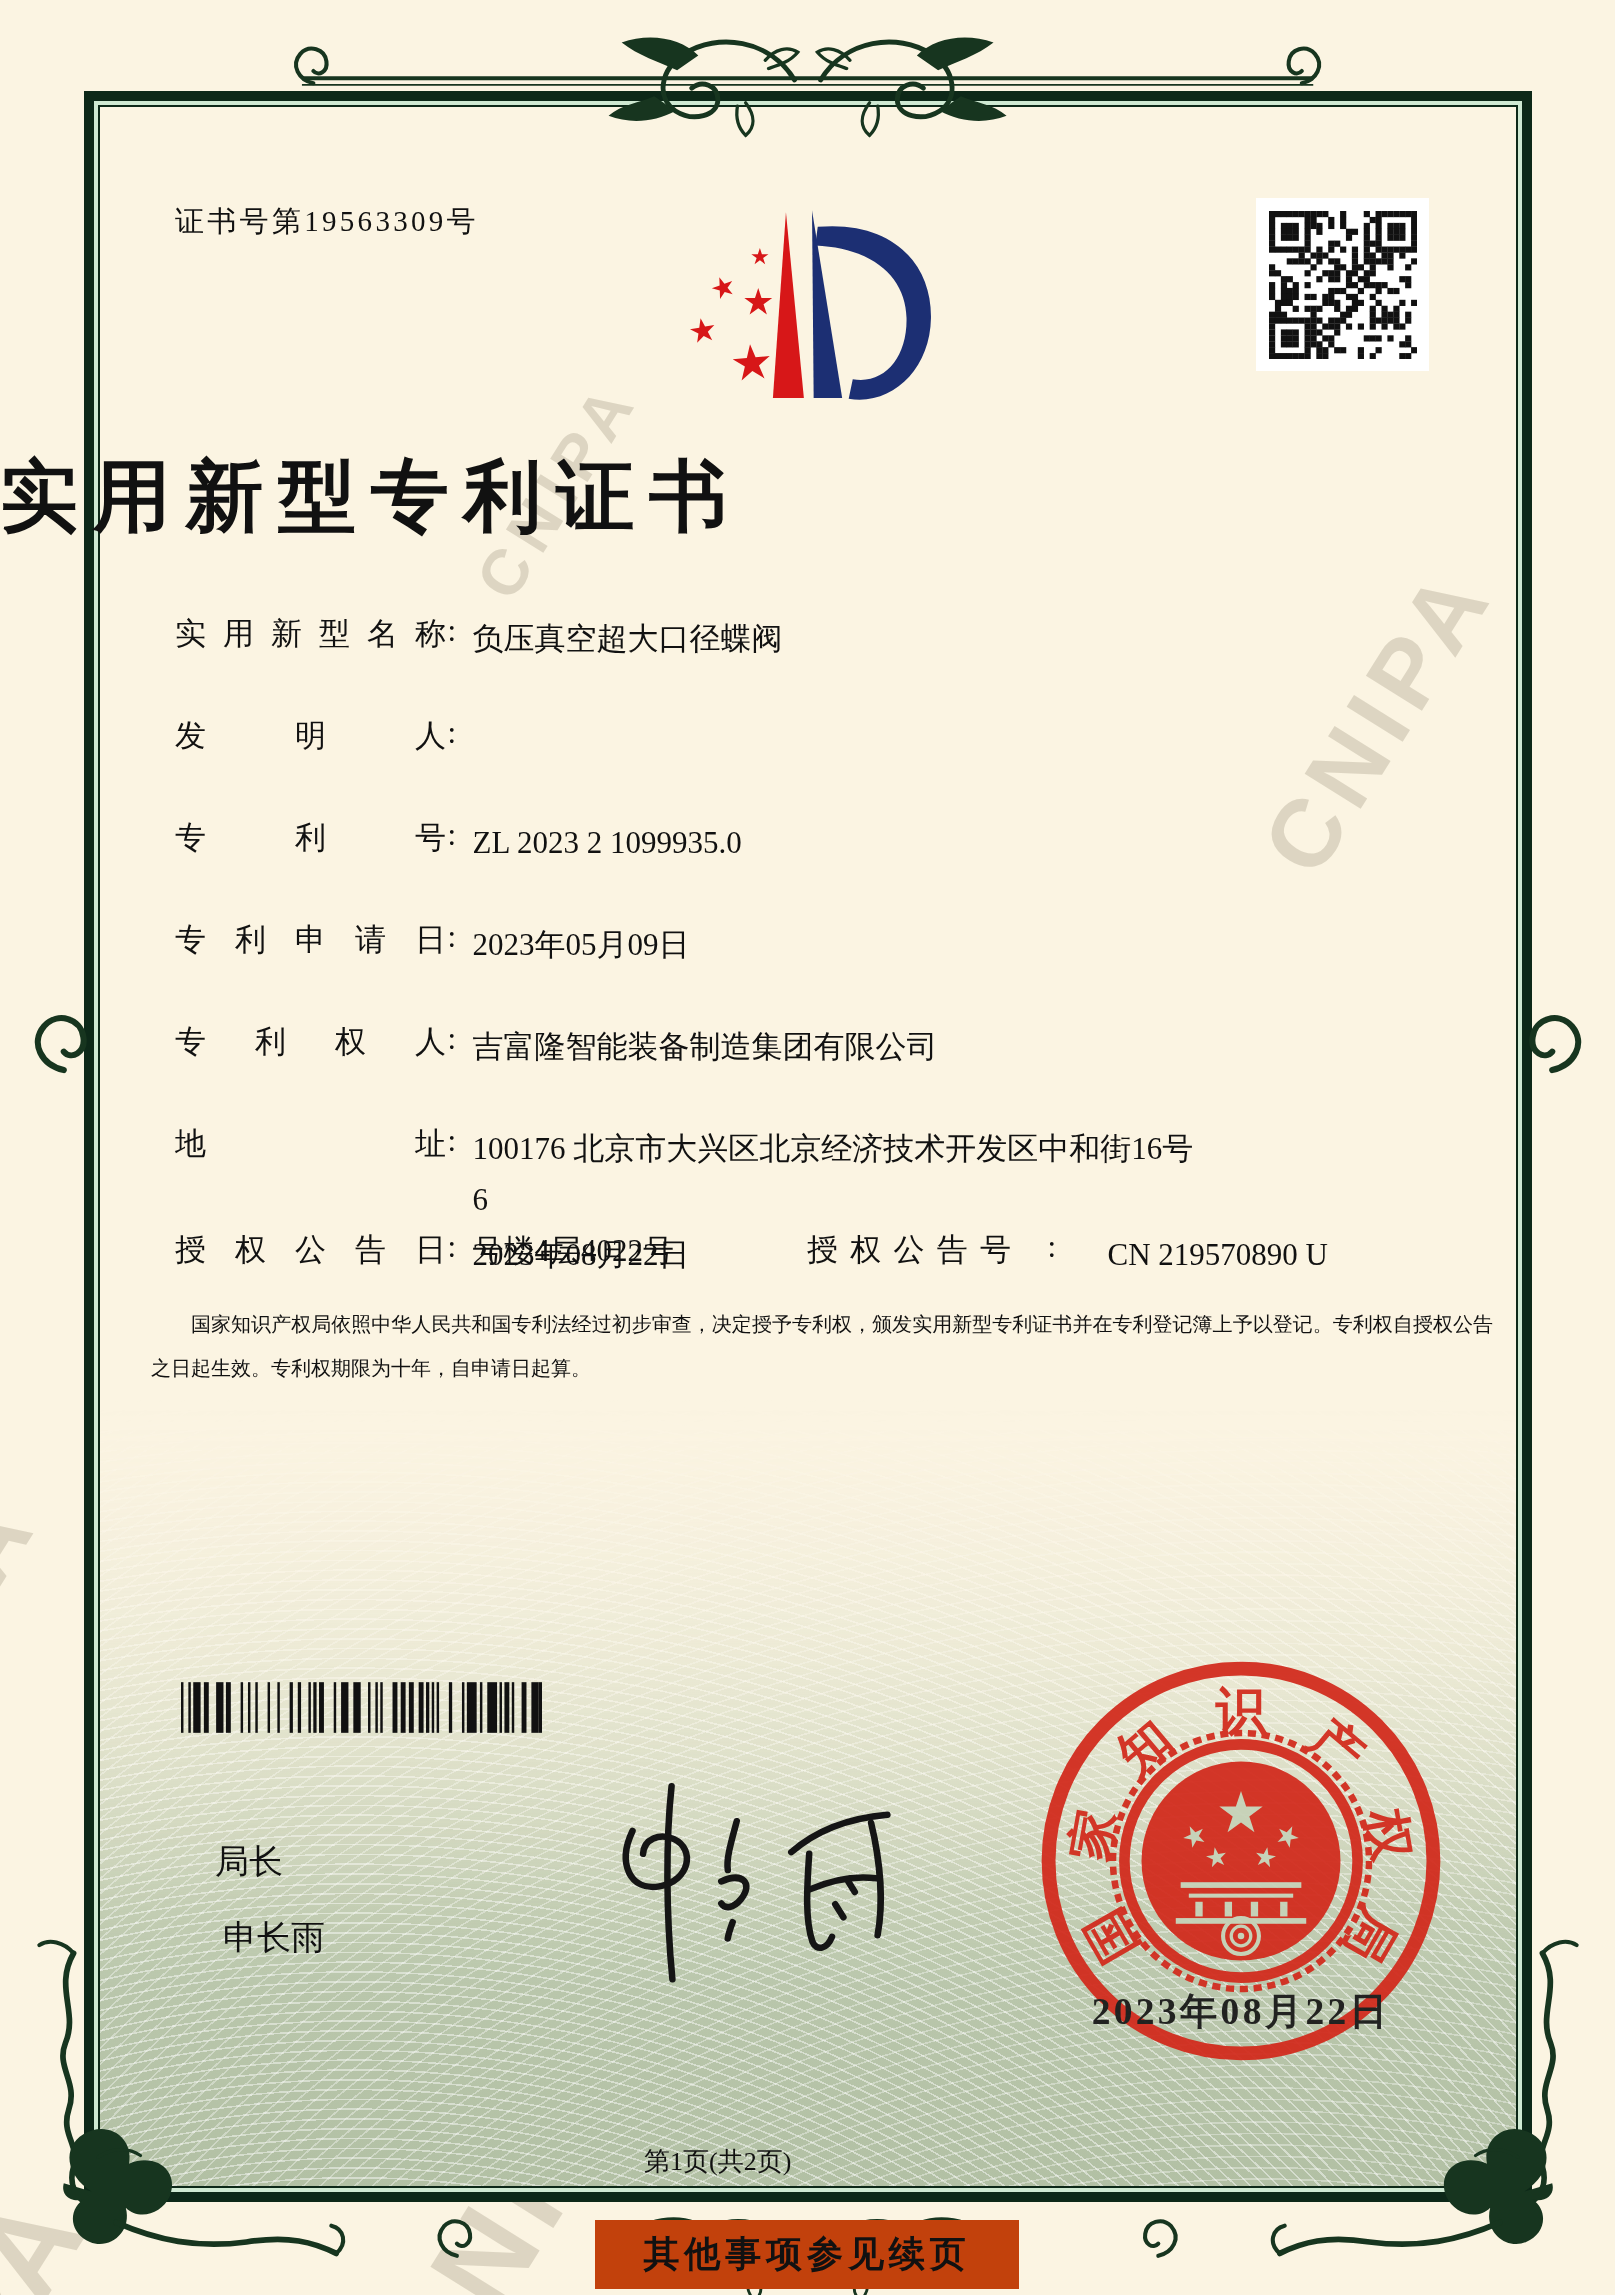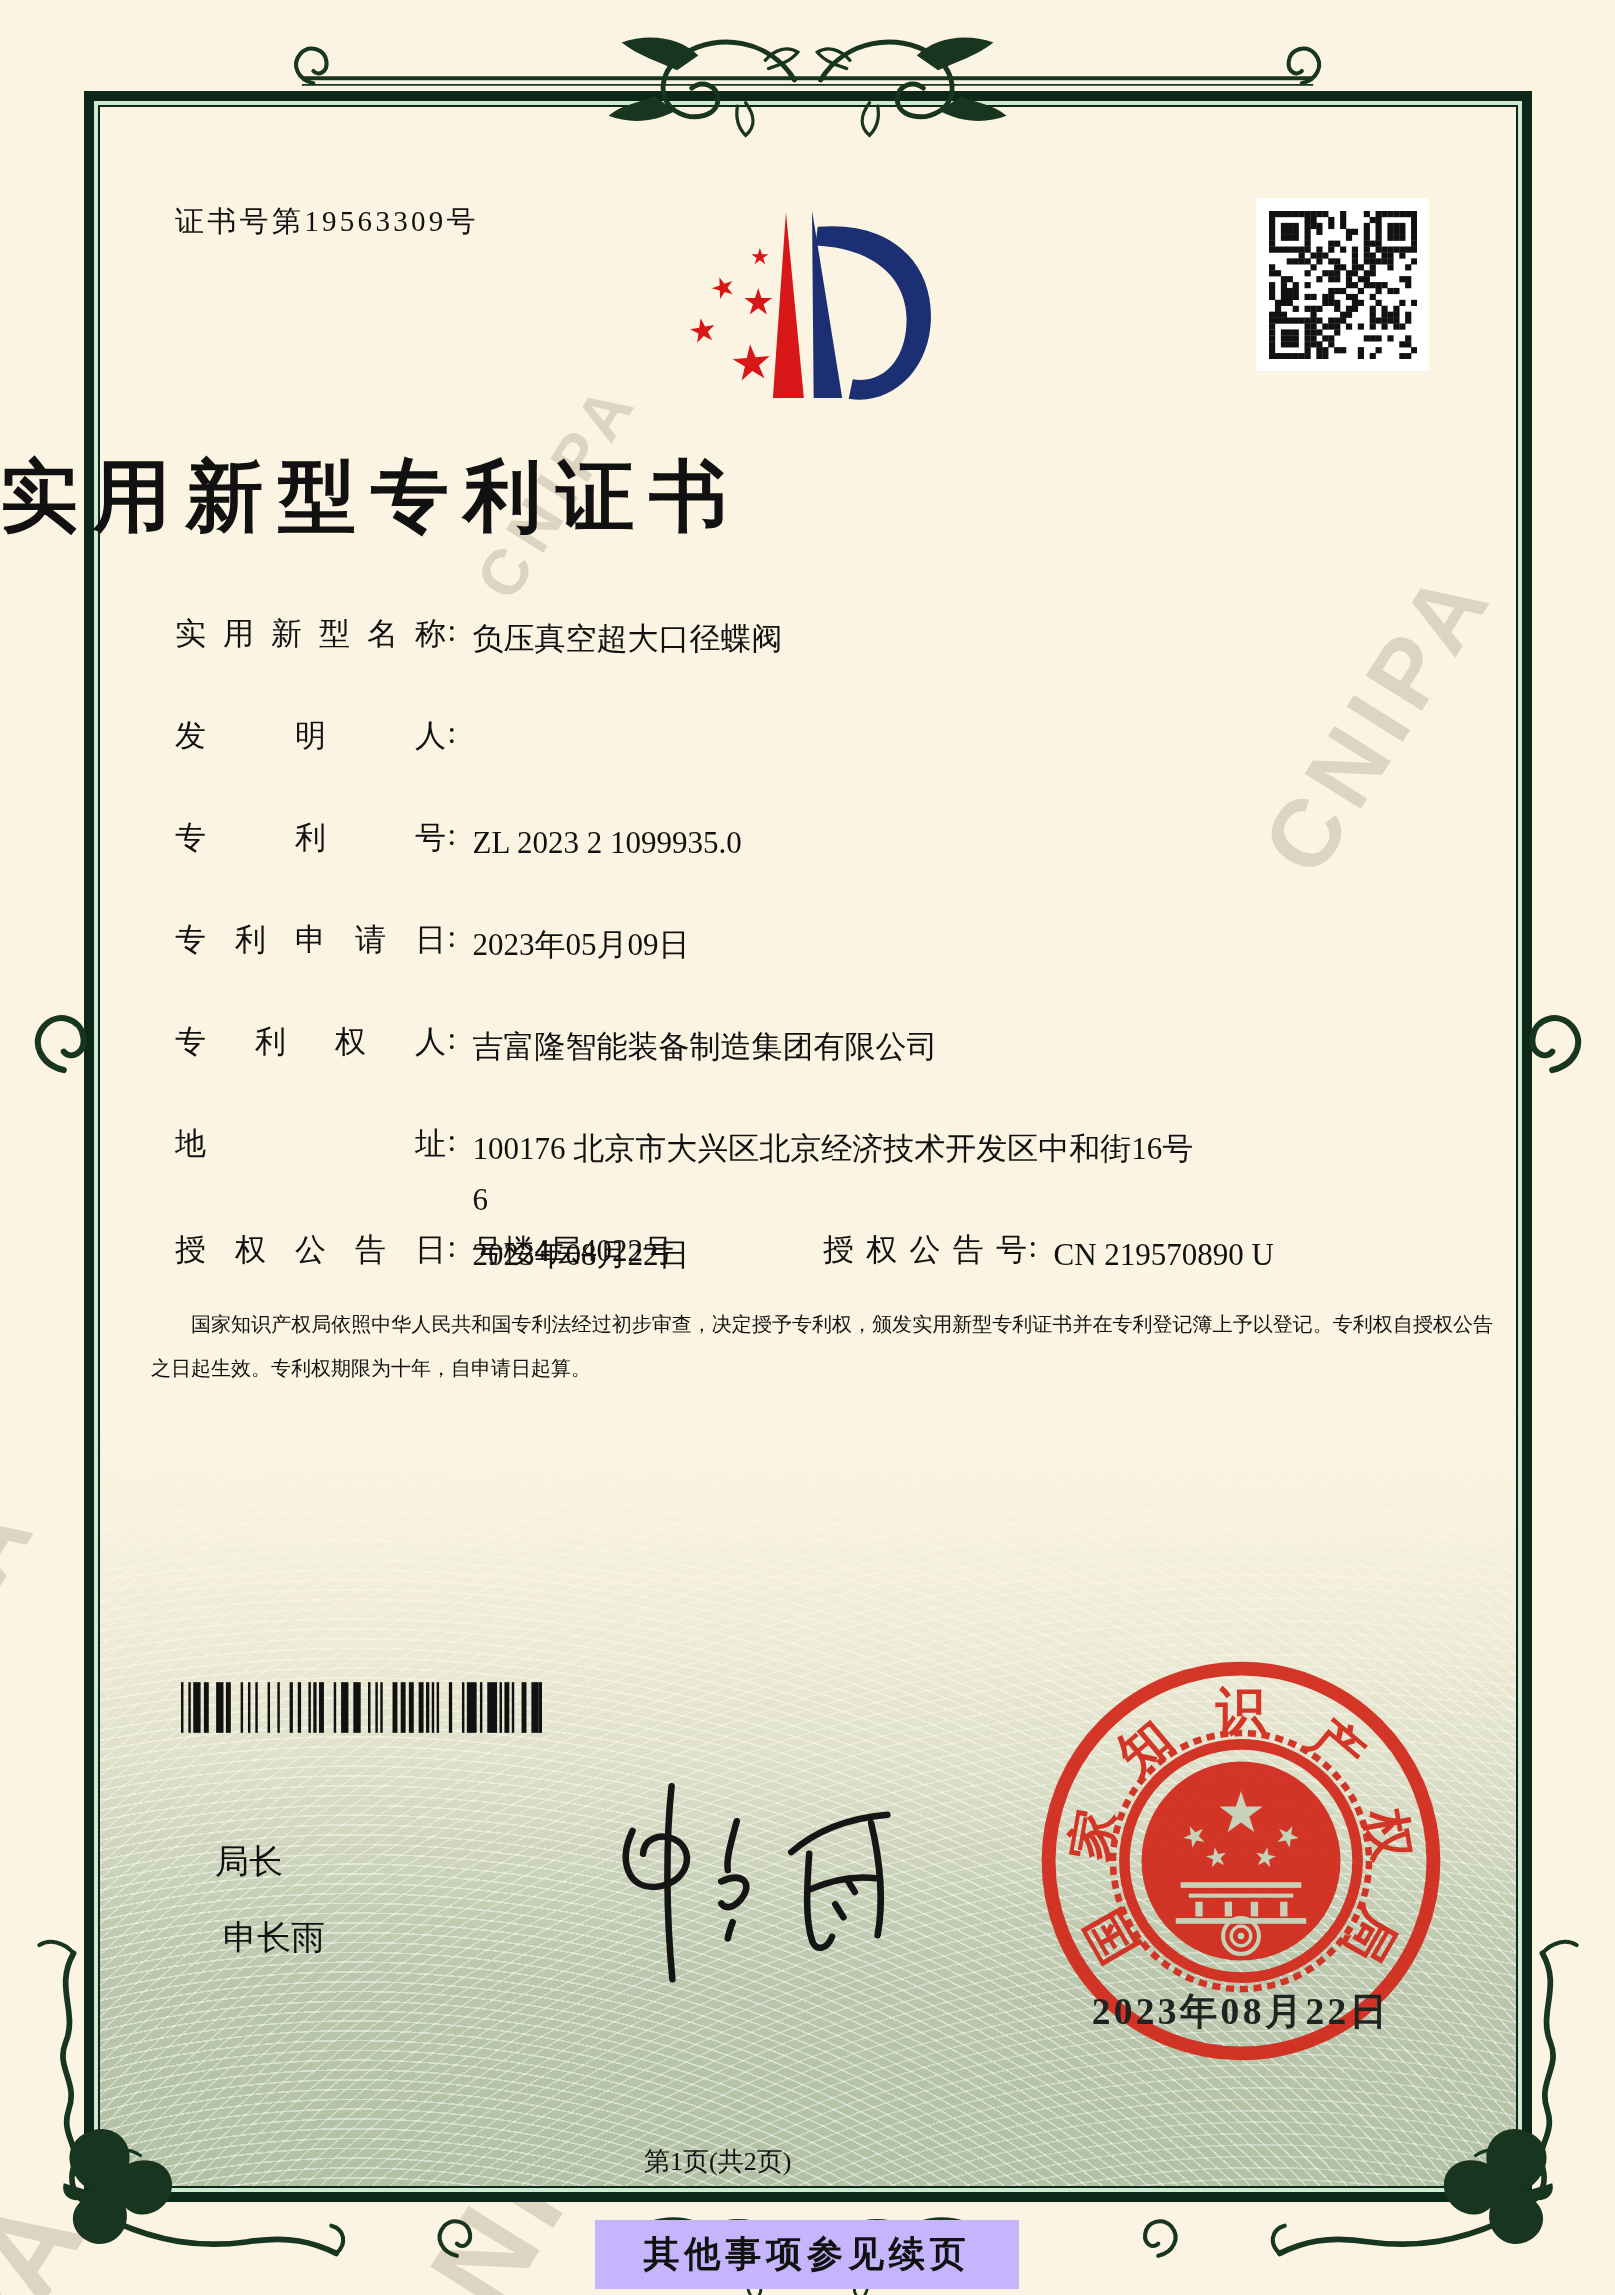--- a/index.html
+++ b/index.html
@@ -49,34 +49,34 @@
     position:absolute;left:0;top:445px;width:100%;z-index:3;
     font-size:78px;font-weight:700;letter-spacing:14.7px;
   }
   
   .row{position:absolute;left:175px;width:1273px;display:flex;align-items:flex-start;
        font-size:31px;z-index:3;}
   .label{display:inline-block;width:271px;text-align:justify;text-align-last:justify;flex:none;}
   .colon{margin:0 16.3px 0 1.6px;flex:none;}
   .value{white-space:pre-line;max-width:734px;line-height:1.65;}
   .label2{display:inline-block;width:204px;text-align:justify;text-align-last:justify;flex:none;}
-  .pair2{position:absolute;left:648px;top:0;display:flex;}
+  .pair2{position:absolute;left:632px;top:0;display:flex;gap:35px;}
   
   .paras{position:absolute;left:151px;top:1302px;width:1342px;z-index:3;font-size:20px;line-height:2.2;text-align:justify;}
   .paras p{margin:0 0 19.6px 0;text-indent:2em;}
   
   .barcode{position:absolute;left:181px;top:1682px;z-index:3;}
   .sig-title{position:absolute;left:215px;top:1839px;font-size:34px;z-index:3;}
   .sig-name{position:absolute;left:223px;top:1915px;font-size:34px;z-index:3;}
   .signature{position:absolute;left:522px;top:1774px;z-index:3;}
   .seal{position:absolute;left:1029px;top:1649px;z-index:6;}
   .seal text{font-weight:bold;}
   .page-no{position:absolute;left:644px;top:2144px;font-size:26px;z-index:5;}
   .cont-box{
-    position:absolute;left:595px;top:2220px;width:424px;height:69px;background:#c4b5fd;z-index:5;
+    position:absolute;left:595px;top:2220px;width:424px;height:69px;background:#c2410c;z-index:5;
     display:flex;align-items:center;justify-content:center;
     font-size:36px;font-weight:bold;letter-spacing:4.9px;
   }
 </style>
 </head>
 <body>
 
 <div class="wm" style="left:524px;top:538px;font-size:64px;">CNIPA</div>
 <div class="wm" style="left:1334px;top:783px;font-size:96px;">CNIPA</div>
 <div class="wm" style="left:-122px;top:1713px;font-size:96px;">CNIPA</div>

